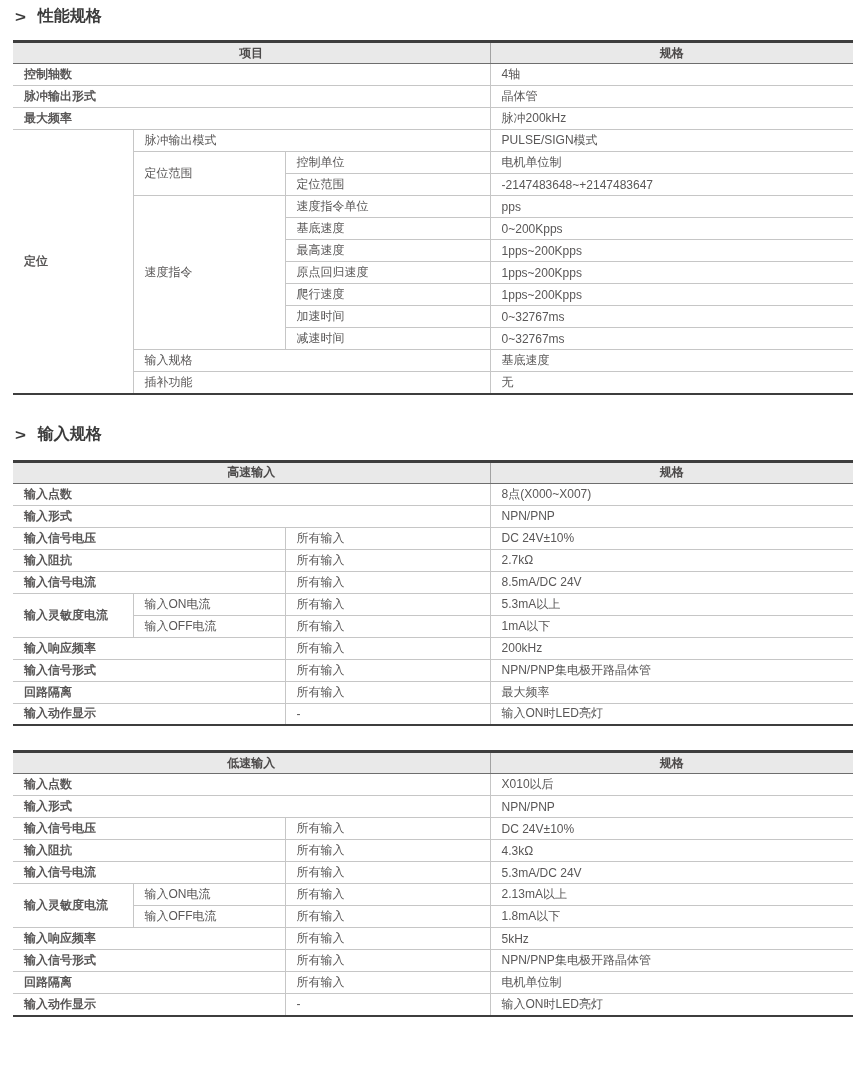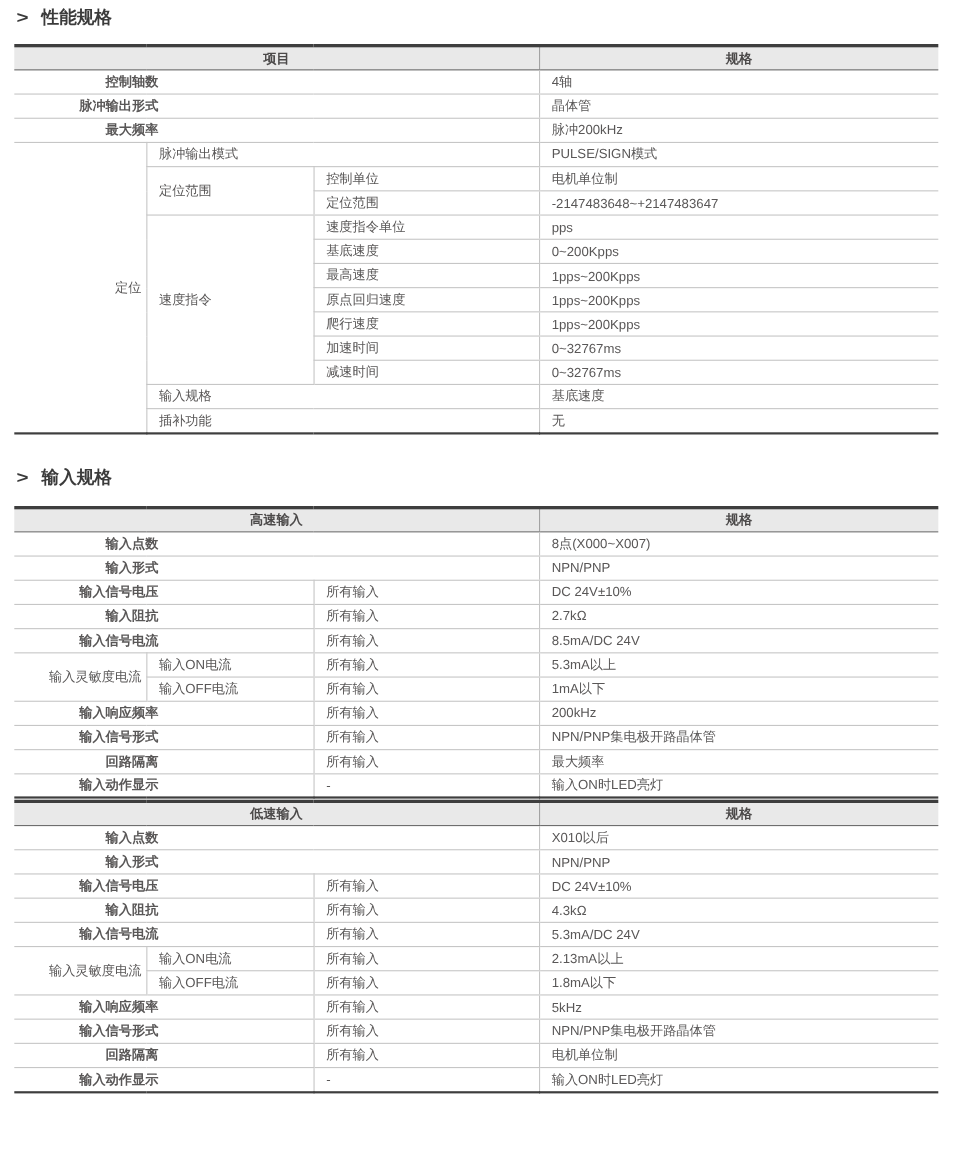--- a/index.html
+++ b/index.html
@@ -31,25 +31,25 @@
     color:var(--lbl); border-bottom:1px solid var(--hdr-line);
     padding:0;
   }
   table.spec th.spec-h{border-left:1px solid var(--hdr-div);}
   table.spec td{
     height:22px; font-size:12px; color:var(--val);
     border-bottom:1px solid var(--light);
     padding:0 4px 0 11px; vertical-align:middle; overflow:hidden; white-space:nowrap;
   }
   td.lbl{font-weight:normal; color:var(--lbl); padding-left:10px;}
-  td.ctr{font-weight:normal; color:var(--lbl); text-align:right; padding:0;}
+  td.ctr{font-weight:bold; color:var(--lbl); text-align:left; padding:0;}
   td.cspan{font-weight:bold; color:var(--lbl); padding:0;}
-  td.cspan .c1c{display:inline-block; width:120px; text-align:right;}
+  td.cspan .c1c{display:inline-block; width:120px; text-align:left;}
   .bl{border-left:1px solid var(--light);}
-  .tbl-gap{margin-top:1px;}
+  .tbl-gap{margin-top:24px;}
 </style>
 </head>
 <body>
 
 <div class="sec-title t1">
   <span class="chev">&gt;</span>
   <span>性能规格</span>
 </div>
 
 <table class="spec">

